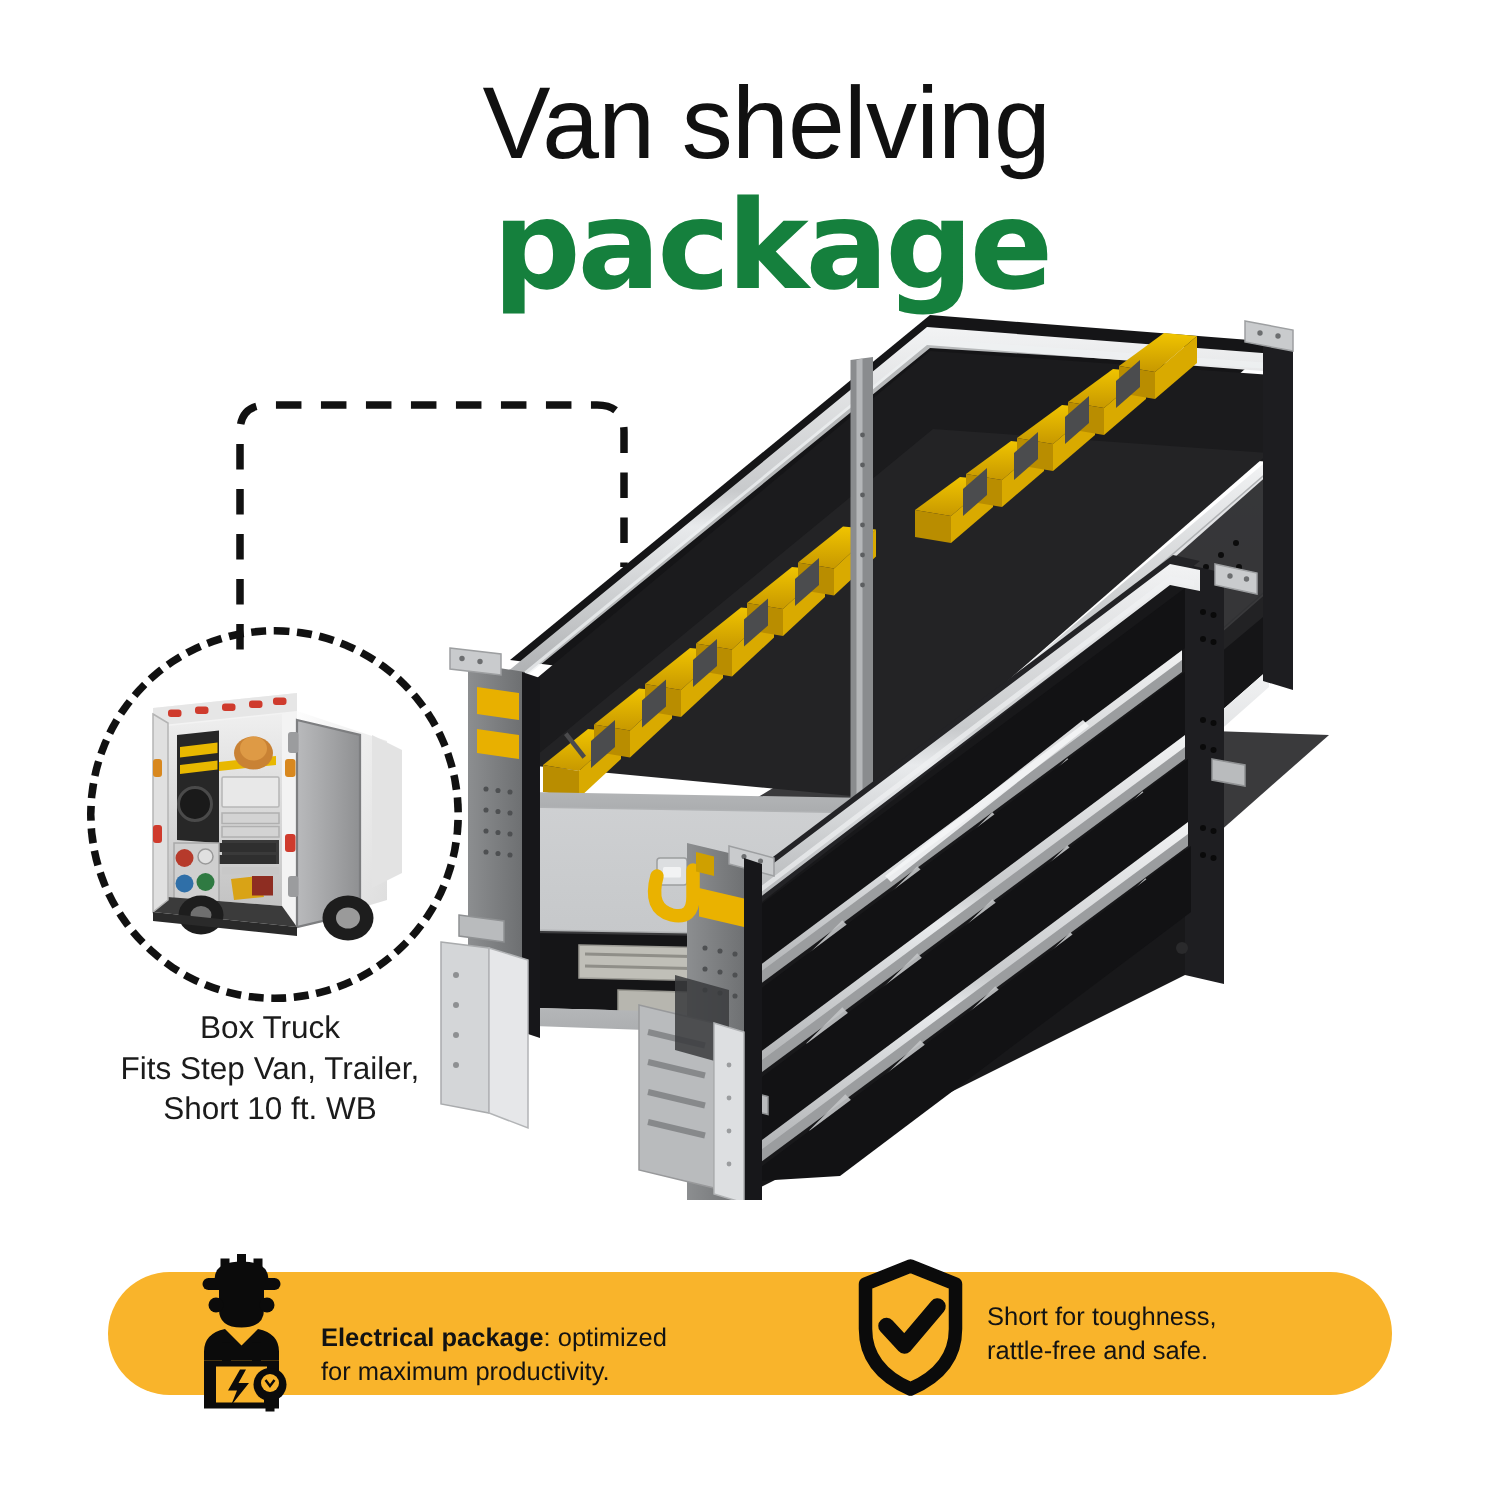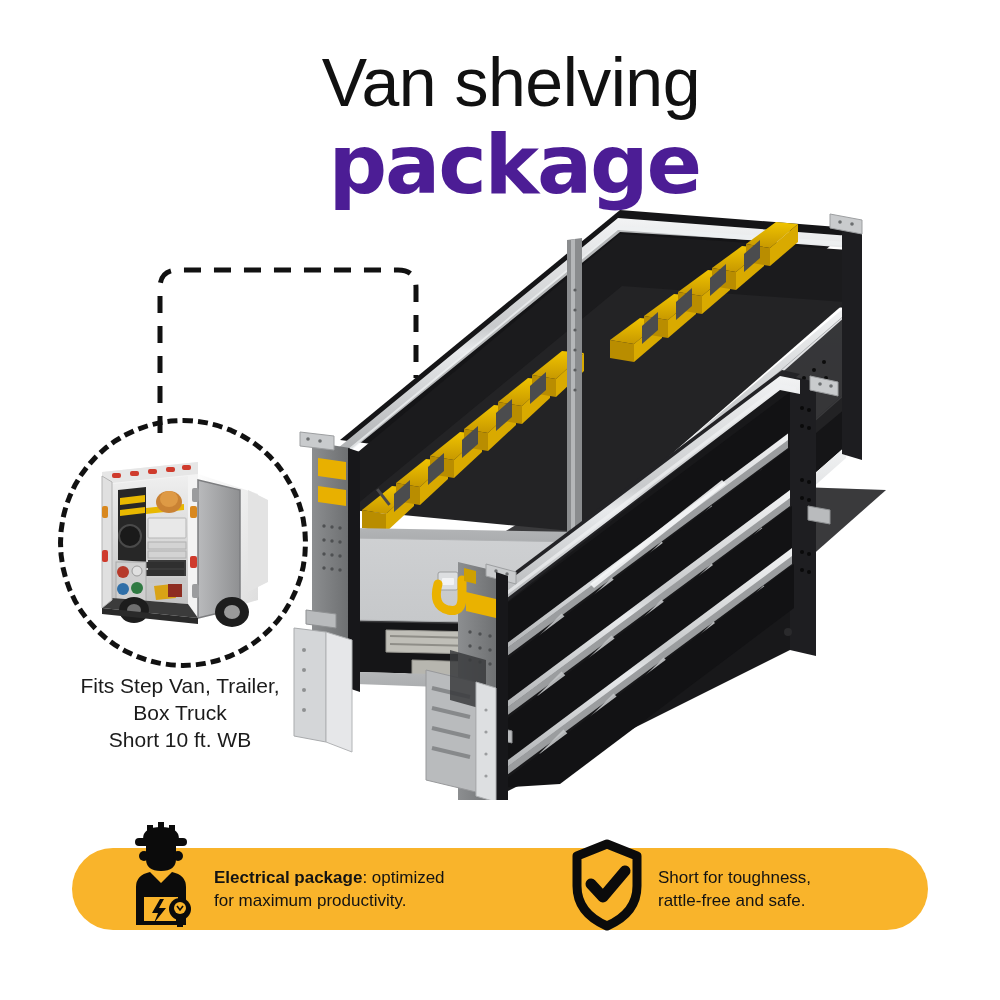--- a/index.html
+++ b/index.html
@@ -10,21 +10,21 @@
     background:#ffffff;
   }
 
   
   #title-block { position:absolute; left:80px; top:44px; width:620px;text-align:right; }
   #title-line1 {
     font-size:68px; line-height:76px; font-weight:300; color:#111111;
     letter-spacing:-0.5px; font-family:"Liberation Sans","DejaVu Sans",sans-serif;
   }
   #title-line2 {
-    font-size:82px; line-height:86px; font-weight:bold; color:#4c1d95;
+    font-size:82px; line-height:86px; font-weight:bold; color:#15803d;
     letter-spacing:-2.2px; margin-top:2px;
     font-family:"DejaVu Sans","Liberation Sans",sans-serif;
   }
 
   
   #inset-wrap { position:absolute; left:58px; top:418px; width:250px; height:250px; }
   #inset-dashed-ring {
     position:absolute; inset:0; border-radius:50%;
     border:5px dashed #111111;
   }
@@ -46,21 +46,21 @@
 
   
   #hero { position:absolute; left:290px; top:180px; width:600px; height:620px; }
 
   
   #banner {
     position:absolute; left:72px; top:848px; width:856px; height:82px;
     background:#F9B42B; border-radius:42px;
   }
   .feature { position:absolute; top:0; height:82px; display:flex; align-items:center; }
-  #feature-electrical { left:50px; }
+  #feature-electrical { left:50px;margin-top:14px; }
   #feature-tested { left:498px; }
   .feat-icon { position:relative; flex:0 0 auto; }
   .feat-text {
     font-size:17px; line-height:23px; color:#131313; font-weight:400;
     margin-left:14px;
   }
   .feat-text b { font-weight:bold; }
   #electrical-icon-holder { width:78px; height:110px; margin-top:-26px; }
   #tested-icon-holder { width:74px; height:92px; margin-top:-8px; }
 </style>
@@ -156,22 +156,22 @@
       <ellipse cx="62" cy="178" rx="7" ry="6" fill="#6f6f6f"></ellipse>
       <ellipse cx="160" cy="180" rx="17" ry="15" fill="#1d1d1d"></ellipse>
       <ellipse cx="160" cy="180" rx="8" ry="7" fill="#9a9a9a"></ellipse>
 
       <path d="M30,176 L126,186 L126,192 L30,182 Z" fill="#2a2a2a"></path>
     </svg>
   </div>
 </div>
 
 <div id="fit-caption">
+  <span>Box Truck</span>
   <span>Fits Step Van, Trailer,</span>
-  <span>Box Truck</span>
   <span>Short 10 ft. WB</span>
 </div>
 
 <div id="hero">
 <svg viewBox="0 0 600 620" width="600" height="620">
   <defs>
     <linearGradient id="alum" x1="0" y1="0" x2="0" y2="1">
       <stop offset="0" stop-color="#f2f3f4"></stop>
           <stop offset="0.45" stop-color="#c8cacc"></stop>
       <stop offset="0.55" stop-color="#e8eaec"></stop>

